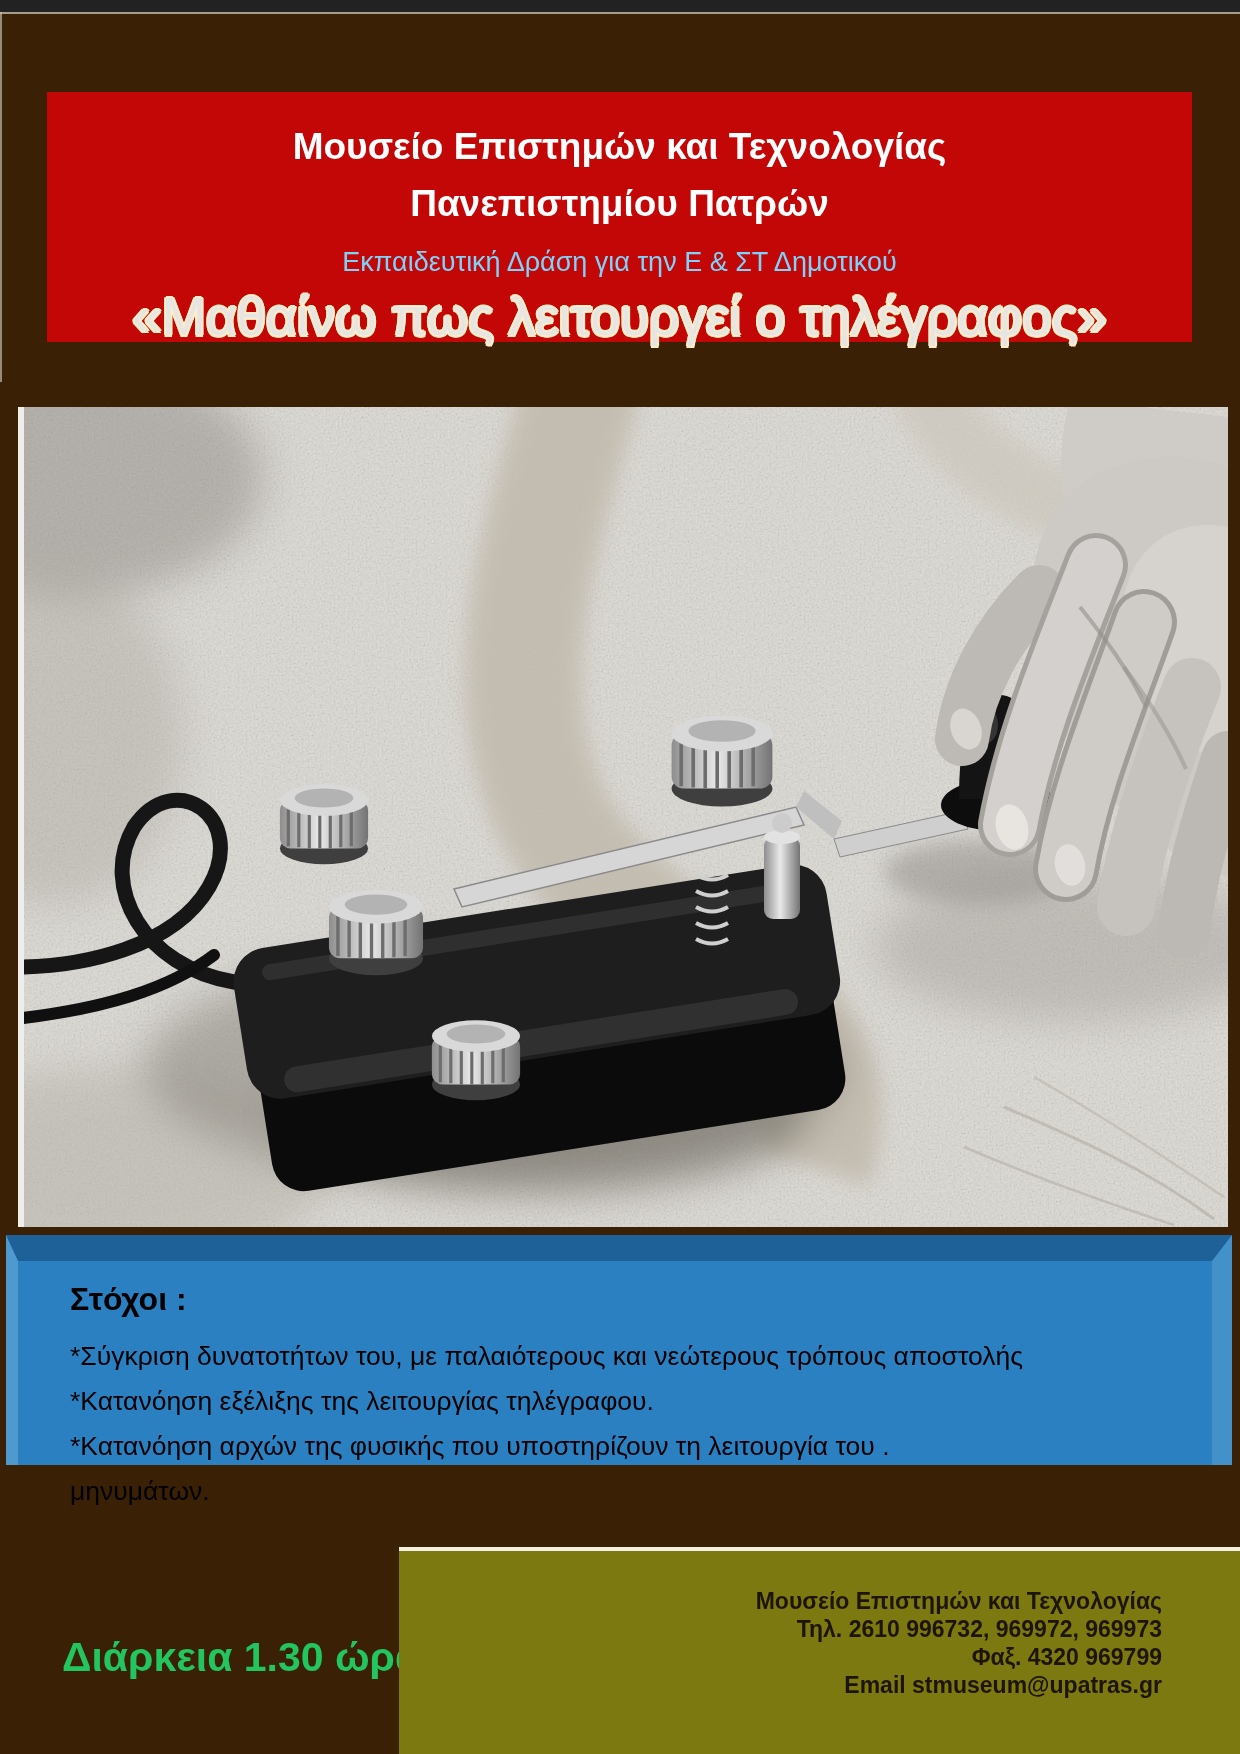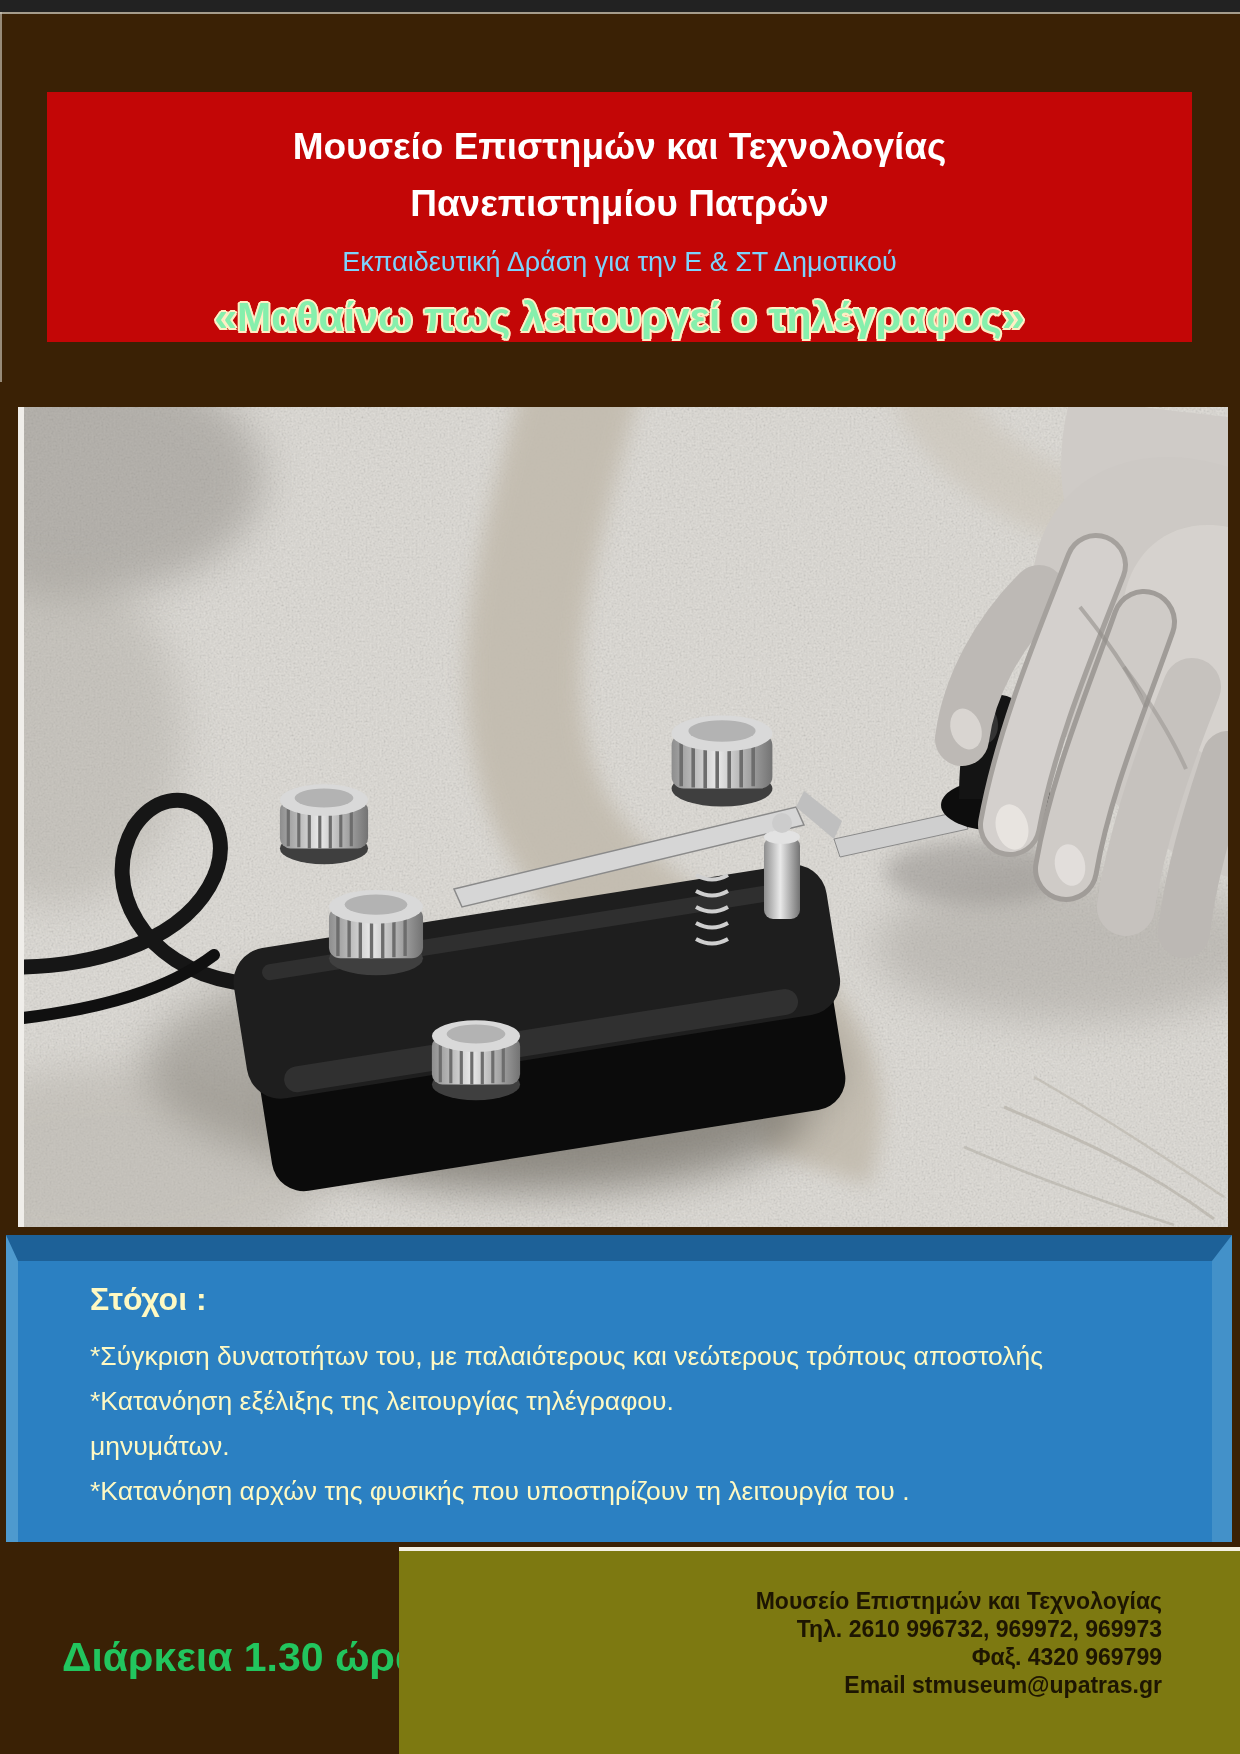--- a/index.html
+++ b/index.html
@@ -13,38 +13,38 @@
 
   
   .red-banner{
     position:absolute;left:47px;top:80px;width:1145px;height:250px;
     background:#c30606;text-align:center;color:#fff;
   }
   .red-banner .t1{margin:0;padding-top:26px;font-size:37px;font-weight:bold;line-height:57px;}
   .red-banner .t2{margin:0;font-size:37px;font-weight:bold;line-height:57px;text-align:center;}
   .red-banner .sub{margin:14px 0 0 0;font-size:27px;font-weight:normal;color:#7dd3fc;line-height:32px;}
   .red-banner .program{
-    margin:14px 0 0 0;font-size:41px;font-weight:bold;color:#86efac;line-height:50px;
+    margin:14px 0 0 0;font-size:53px;font-weight:normal;color:#e5e5e5;line-height:50px;
     text-shadow:2px 0 0 #ffeec5,-2px 0 0 #ffeec5,0 2px 0 #ffeec5,0 -2px 0 #ffeec5,
                 1.5px 1.5px 0 #ffeec5,-1.5px -1.5px 0 #ffeec5,1.5px -1.5px 0 #ffeec5,-1.5px 1.5px 0 #ffeec5;
   }
 
   
   .photo{
     position:absolute;left:18px;top:395px;width:1210px;height:820px;
     border-left:6px solid #f0eeea;box-sizing:border-box;background:#dedbd5;
   }
   .photo svg{display:block;}
 
   
   .goals-box{
-    position:absolute;left:6px;top:1223px;width:1226px;height:307px;box-sizing:border-box;
+    position:absolute;left:6px;top:1223px;width:1226px;height:230px;box-sizing:border-box;
     background:#2b80c2;
     border-top:26px solid #1d6198;border-left:12px solid #4e9ace;border-right:20px solid #4391c9;
-    padding:20px 40px 0 72px;color:#fef9c3;
+    padding:20px 40px 0 52px;color:#000000;
   }
   .goals-box .heading{margin:0 0 16px 0;font-size:32px;font-weight:bold;}
   .goals-box .goal-line{font-size:26.5px;line-height:45px;font-weight:normal;white-space:nowrap;}
 
   
   .duration{
     position:absolute;left:62px;top:1622px;font-size:41px;font-weight:bold;color:#22c55e;
   }
   .contact-box{
     position:absolute;left:399px;top:1535px;width:841px;height:219px;box-sizing:border-box;
@@ -175,22 +175,22 @@
         <path d="M 1056 200 C 1080 230, 1104 262, 1122 300" stroke="#938f8b" stroke-width="4" fill="none" opacity="0.6"></path>
         <path d="M 1100 260 C 1124 292, 1146 326, 1162 362" stroke="#938f8b" stroke-width="4" fill="none" opacity="0.5"></path>
       </g>
     </svg>
   </div>
 
   <div class="goals-box">
     <p class="heading">Στόχοι :</p>
     <div class="goal-line">*Σύγκριση δυνατοτήτων του, με παλαιότερους και νεώτερους τρόπους αποστολής</div>
     <div class="goal-line">*Κατανόηση εξέλιξης της λειτουργίας τηλέγραφου.</div>
+    <div class="goal-line">*Κατανόηση  αρχών της φυσικής που υποστηρίζουν τη λειτουργία του .</div>
     <div class="goal-line">μηνυμάτων.</div>
-    <div class="goal-line">*Κατανόηση  αρχών της φυσικής που υποστηρίζουν τη λειτουργία του .</div>
   </div>
 
   <div class="duration">Διάρκεια 1.30 ώρα</div>
 
   <div class="contact-box">
     <div class="c-line">Μουσείο Επιστημών και Τεχνολογίας</div>
     <div class="c-line">Τηλ. 2610 996732, 969972, 969973</div>
     <div class="c-line">Φαξ. 4320 969799</div>
     <div class="c-line">Email stmuseum@upatras.gr</div>
   </div>

